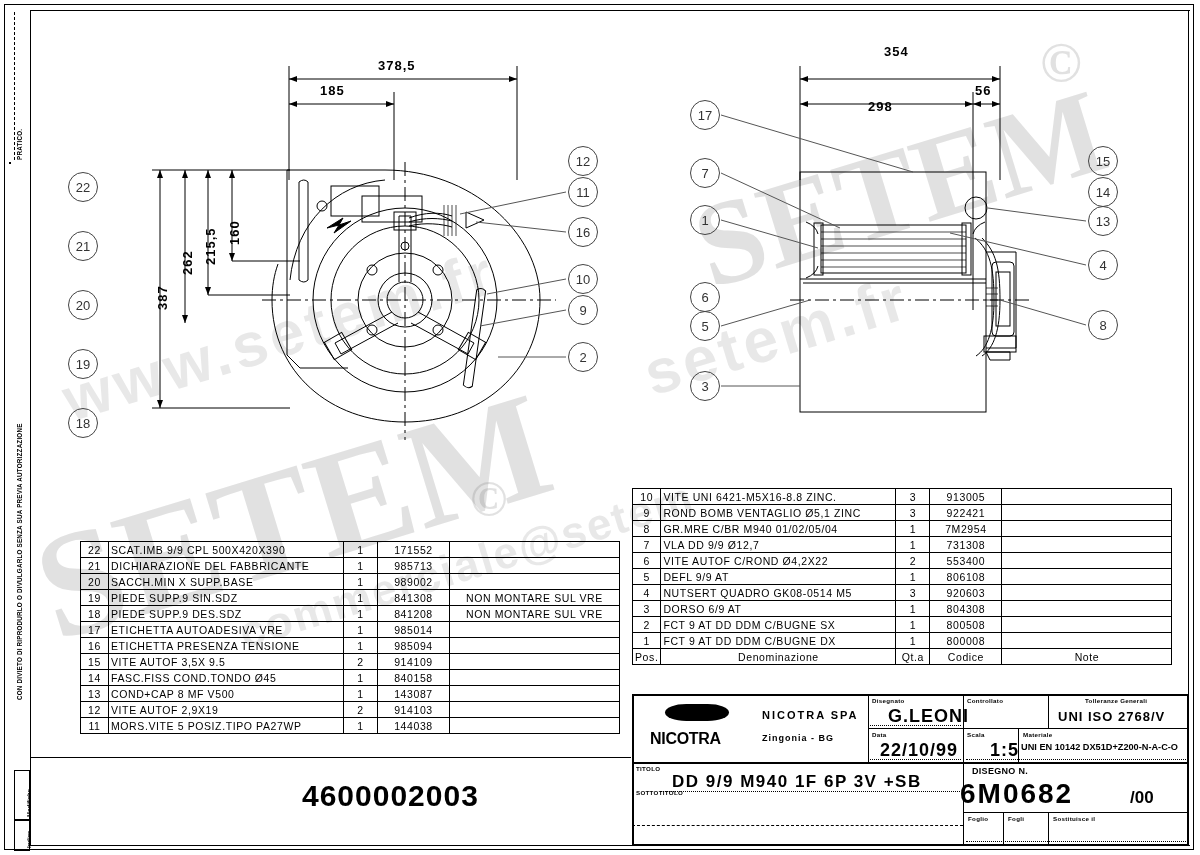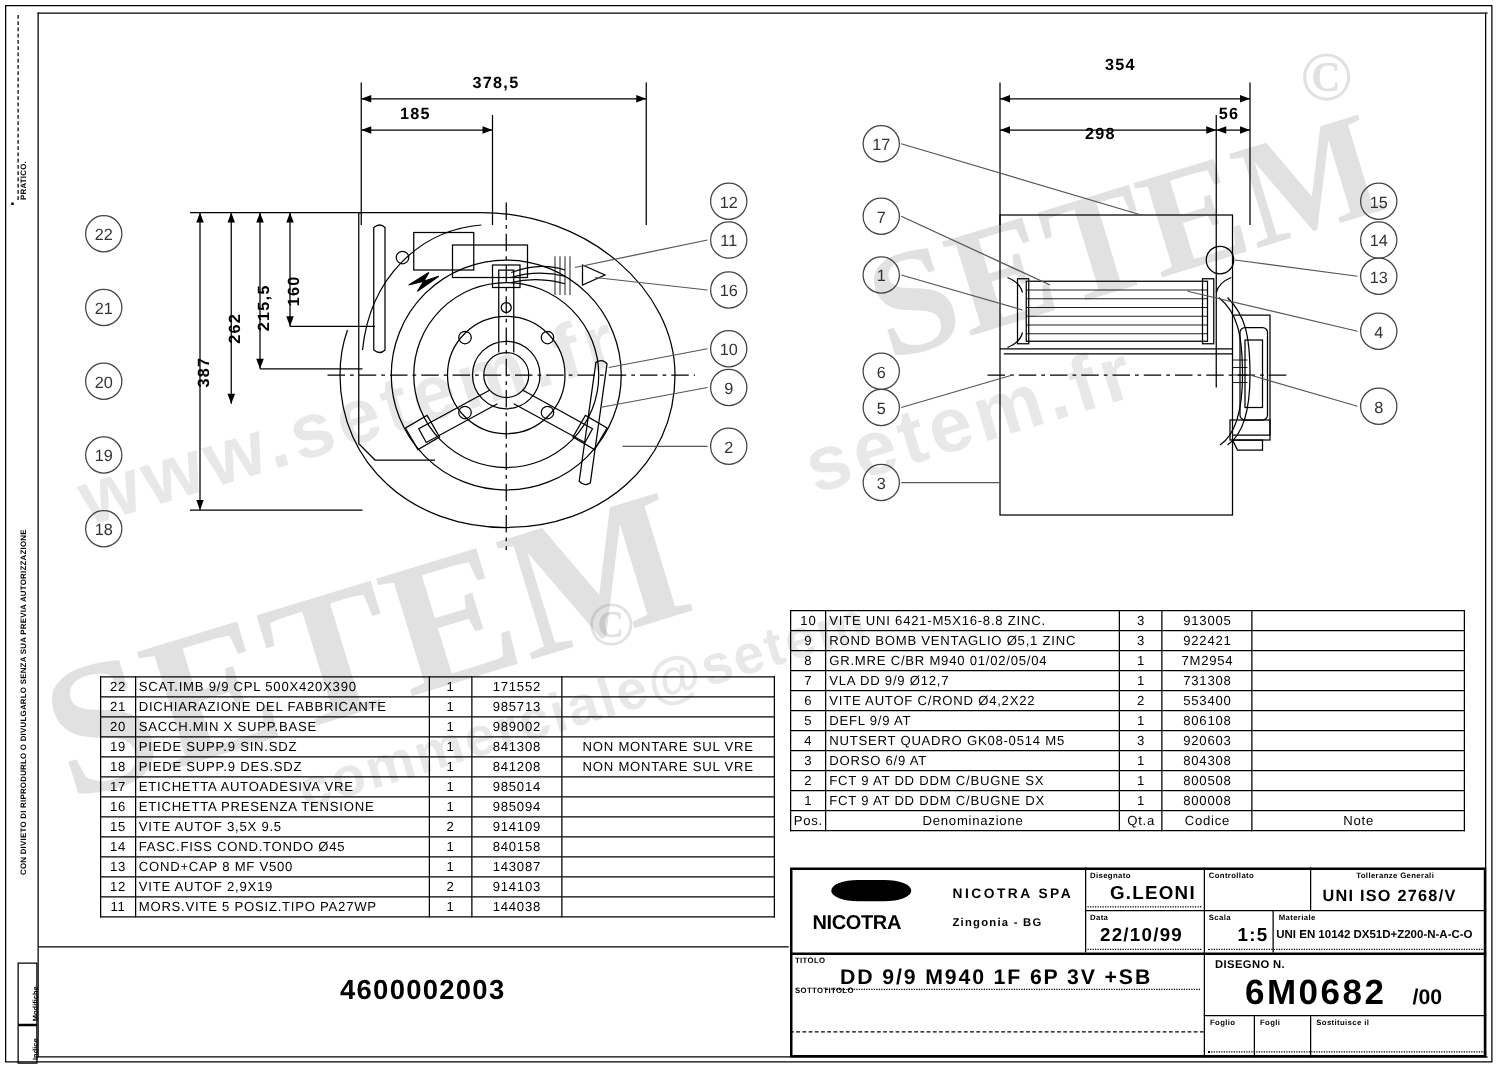--- a/index.html
+++ b/index.html
@@ -57,33 +57,33 @@
   td.c-pos{width:28px;text-align:center;}
   td.c-den{width:235px;text-align:left;padding-left:6px;}
   td.c-qta{width:34px;text-align:center;}
   td.c-cod{width:72px;text-align:center;}
   td.c-note{width:170px;text-align:center;}
   tr.hdr td{font-size:10.5px;text-align:center;}
 
   
   .tb{position:absolute;box-sizing:border-box;border:1px solid #000;}
   .tb-lab{position:absolute;font-size:6.2px;font-weight:bold;letter-spacing:.3px;}
-  .tb-val{position:absolute;font-size:15px;font-weight:bold;letter-spacing:1px;}
+  .tb-val{position:absolute;font-size:18px;font-weight:bold;letter-spacing:1px;}
   .tb-val-sm{position:absolute;font-size:10px;font-weight:bold;letter-spacing:.2px;}
   .dotted-u{position:absolute;border-bottom:1px dotted #000;}
 
   .logo-wave{position:absolute;width:64px;height:17px;background:#000;
       border-radius:40% 40% 40% 40%/60% 60% 60% 60%;}
   .logo-name{position:absolute;font-size:16px;font-weight:bold;letter-spacing:-.3px;
       font-family:"Liberation Sans",sans-serif;}
   .co-name{position:absolute;font-size:11px;font-weight:bold;letter-spacing:2px;}
   .co-city{position:absolute;font-size:9px;font-weight:bold;letter-spacing:1px;}
 
-  .bigcode{position:absolute;font-size:22px;font-weight:bold;letter-spacing:1px;
-      font-family:"Liberation Sans",sans-serif;}
+  .bigcode{position:absolute;font-size:30px;font-weight:bold;letter-spacing:1px;
+      font-family:"Liberation Sans",sans-serif;margin-left:30px;}
   .dwgno{position:absolute;font-size:28px;font-weight:bold;letter-spacing:2px;}
   .dwgno-suf{position:absolute;font-size:17px;font-weight:bold;}
 
   
   svg.dwg{position:absolute;left:0;top:0;}
 </style>
 </head>
 <body>
 
 <div id="sheet">
@@ -521,21 +521,21 @@
   <div class="ln hln" style="left:632px;top:762px;width:557px;height:2px;"></div>
   <div class="ln vln" style="left:963px;top:762px;width:1px;height:84px;"></div>
   <div class="tb-lab" style="left:636px;top:765px;">TITOLO</div>
   <div class="tb-val" style="left:672px;top:772px;font-size:17px;letter-spacing:1.5px;">DD 9/9 M940 1F 6P 3V +SB</div>
   <div class="tb-lab" style="left:636px;top:789px;">SOTTOTITOLO</div>
   <div class="tb-val-sm" style="left:672px;top:793px;"></div>
   <div class="dotted-u" style="left:660px;top:791px;width:300px;"></div>
   <div class="ln hln" style="left:632px;top:825px;width:331px;height:2px;border-top:1px dashed #000;background:transparent;"></div>
 
   <div class="tb-lab" style="left:972px;top:766px;font-size:9px;">DISEGNO N.</div>
-  <div class="dwgno" style="left:996px;top:778px;">6M0682</div>
+  <div class="dwgno" style="left:960px;top:778px;">6M0682</div>
   <div class="dwgno-suf" style="left:1130px;top:788px;">/00</div>
   <div class="ln hln" style="left:963px;top:812px;width:226px;height:1px;"></div>
   <div class="tb-lab" style="left:968px;top:815px;">Foglio</div>
   <div class="tb-lab" style="left:1008px;top:815px;">Fogli</div>
   <div class="tb-lab" style="left:1053px;top:815px;">Sostituisce il</div>
   <div class="ln vln" style="left:1003px;top:812px;width:1px;height:34px;"></div>
   <div class="ln vln" style="left:1048px;top:812px;width:1px;height:34px;"></div>
   <div class="dotted-u" style="left:966px;top:841px;width:222px;"></div>
 
 </div>

